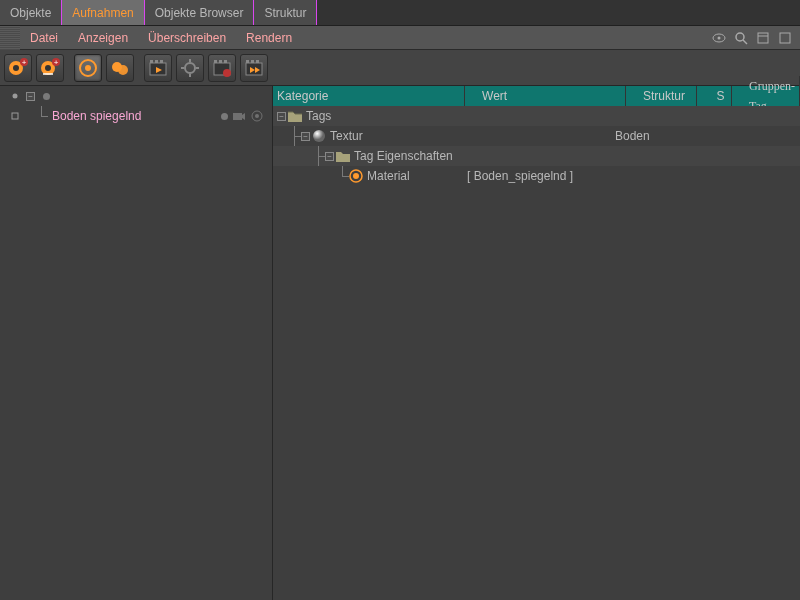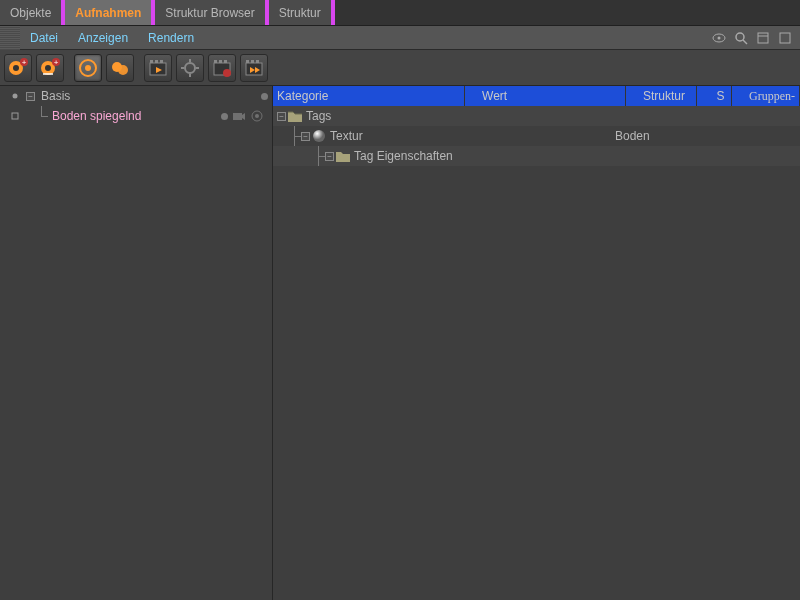--- a/index.html
+++ b/index.html
@@ -17,48 +17,48 @@
     display: flex;
     background: #333;
     height: 26px;
     align-items: stretch;
     border-bottom: 1px solid #202020;
   }
   .tab {
     padding: 12px 10px;
     display: flex;
     align-items: center;
-    border-right: 4px solid #d946ef;
+    border-right: 1px solid #d946ef;
     background: #4b4b4b;
     cursor: pointer;
   }
   .tab.active {
     background: #6e6e6e;
     color: #ff9933;
-    font-weight: 700;
+    font-weight: 400;
   }
 
   
   .menubar {
     display: flex;
     align-items: center;
     height: 24px;
     background: #555;
     border-bottom: 1px solid #2a2a2a;
   }
   .grip {
     width: 20px; height: 24px;
     background: repeating-linear-gradient(0deg,#4a4a4a,#4a4a4a 1px,#5a5a5a 1px,#5a5a5a 2px),
                 repeating-linear-gradient(90deg,#4a4a4a,#4a4a4a 1px,#5a5a5a 1px,#5a5a5a 2px);
   }
   .menuitem {
     padding: 0 10px;
     line-height: 24px;
     cursor: pointer;
-    color: #7dd3fc;
+    color: #fca5a5;
   }
   .menubar-right {
     margin-left: auto;
     display: flex;
     gap: 8px;
     padding-right: 8px;
   }
   .mb-icon {
     width: 14px; height: 14px;
     display: flex;
@@ -131,23 +131,23 @@
   .tree-icons { display:flex; gap:4px; padding-right:8px; }
   .mini-icon { width:14px;height:14px; opacity:.55; }
 
   
   .proptable {
     display:flex;
     flex-direction:column;
   }
   .headrow {
     display:flex;
-    background:#1d4ed8;
+    background:#0f766e;
     height: 20px;
-    align-items:flex-start;
+    align-items:center;
     gap:13px;
   }
   .headcell {
     border-right: 1px solid #333;
     padding: 0 4px;
     line-height:20px;
     color:#c8c8c8;
   }
   .col-cat { width: 192px; }
   .col-val { width: 148px; }
@@ -188,28 +188,29 @@
   .sphere-icon { width:14px;height:14px;display:inline-block;margin-right:4px; }
   .mat-icon { width:14px;height:14px;display:inline-block;margin-right:4px; }
 
 </style>
 </head>
 <body>
 
 <div class="tabs">
   <div class="tab">Objekte</div>
   <div class="tab active">Aufnahmen</div>
-  <div class="tab">Struktur Browser</div>
+  <div class="tab">Objekte Browser</div>
   <div class="tab">Struktur</div>
 </div>
 
 <div class="menubar">
   <div class="grip"></div>
   <div class="menuitem">Datei</div>
   <div class="menuitem">Anzeigen</div>
+  <div class="menuitem">Überschreiben</div>
   <div class="menuitem">Rendern</div>
   <div class="menubar-right">
     <div class="mb-icon">
         <svg width="14" height="14" viewBox="0 0 14 14">
           <ellipse cx="7" cy="7" rx="6" ry="4" fill="none" stroke="#aaa"></ellipse>
           <circle cx="7" cy="7" r="1.5" fill="#aaa"></circle>
         </svg>
       </div>
     <div class="mb-icon">
         <svg width="14" height="14" viewBox="0 0 14 14">
@@ -307,21 +308,20 @@
   <div class="left">
     <div class="tree">
 
       <div class="tree-row">
         <div class="gutter">
           <svg width="10" height="10" viewBox="0 0 10 10">
               <circle cx="5" cy="5" r="2.5" fill="#9a9a9a"></circle>
             </svg>
         </div>
         <span class="treeline-dot">−</span>
-        <span class="tree-label">Basis</span>
         <span class="dot"></span>
       </div>
 
 
       <div class="tree-row">
         <div class="gutter">
           <svg width="10" height="10" viewBox="0 0 10 10">
               <rect x="2" y="2" width="6" height="6" fill="none" stroke="#9a9a9a"></rect>
             </svg>
         </div>
@@ -402,16 +402,33 @@
               <path d="M0 2h5l2 2h7v8H0z" fill="#a7a27a"></path>
             </svg>
           <span>Tag Eigenschaften</span>
         </div>
         <div class="pcell col-val"></div>
         <div class="pcell col-own"></div>
         <div class="pcell col-s"></div>
         <div class="pcell col-grp"></div>
       </div>
 
+      <div class="prow">
+        <div class="pcell col-cat" style="padding-left:4px">
+          <span style="width:60px;display:inline-block"></span>
+          <span class="treeline-branch"></span>
+          <svg class="mat-icon" viewBox="0 0 14 14">
+              <circle cx="7" cy="7" r="6" fill="none" stroke="#ff9a2e" stroke-width="1.5"></circle>
+              <circle cx="7" cy="7" r="3" fill="#ff9a2e"></circle>
+            </svg>
+          <span>Material</span>
+        </div>
+        <div class="pcell col-val">
+            <span>[ Boden_spiegelnd ]</span>
+          </div>
+        <div class="pcell col-own"></div>
+        <div class="pcell col-s"></div>
+        <div class="pcell col-grp"></div>
+      </div>
 
     </div>
   </div>
 </div>
 
 </body></html>

